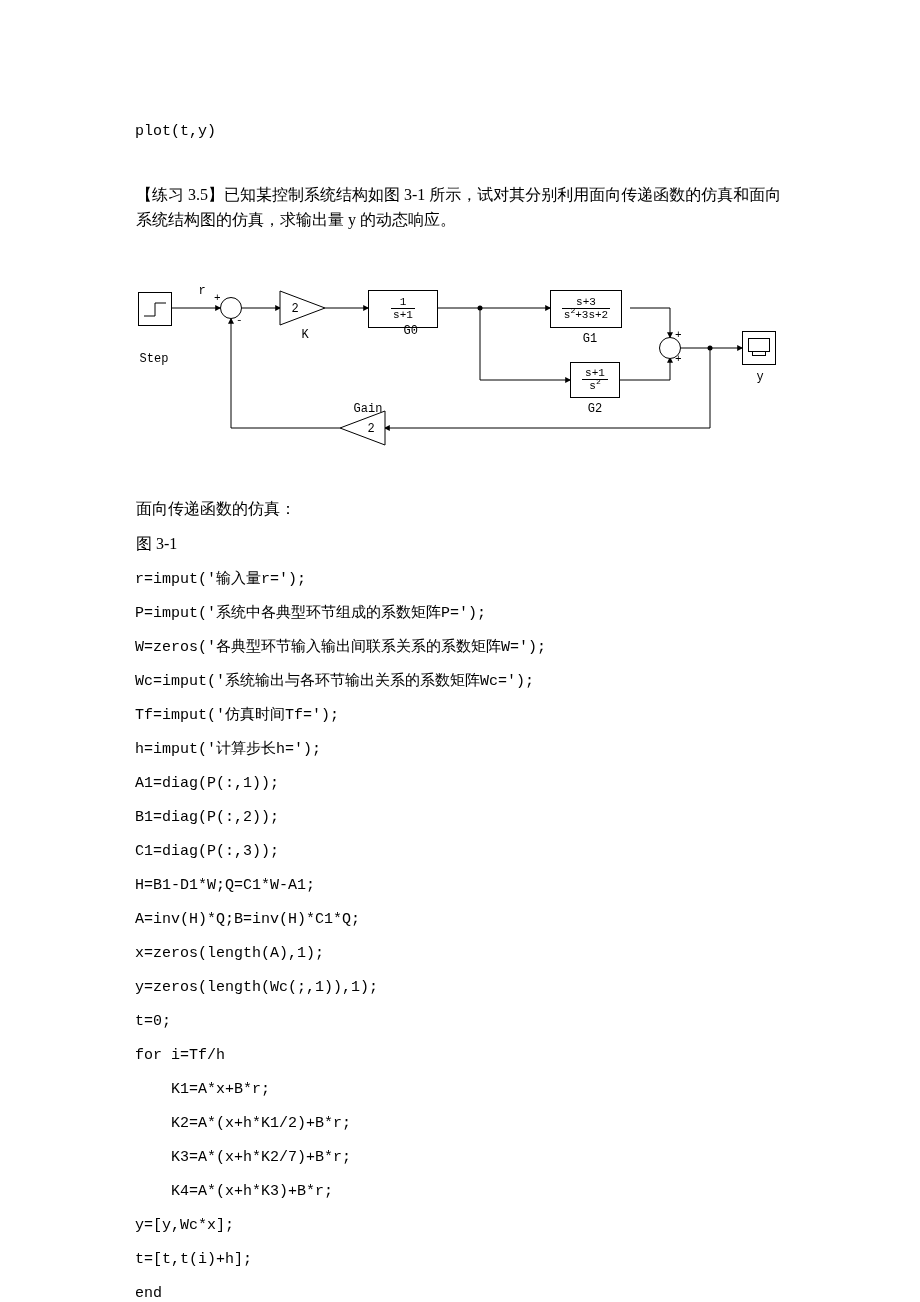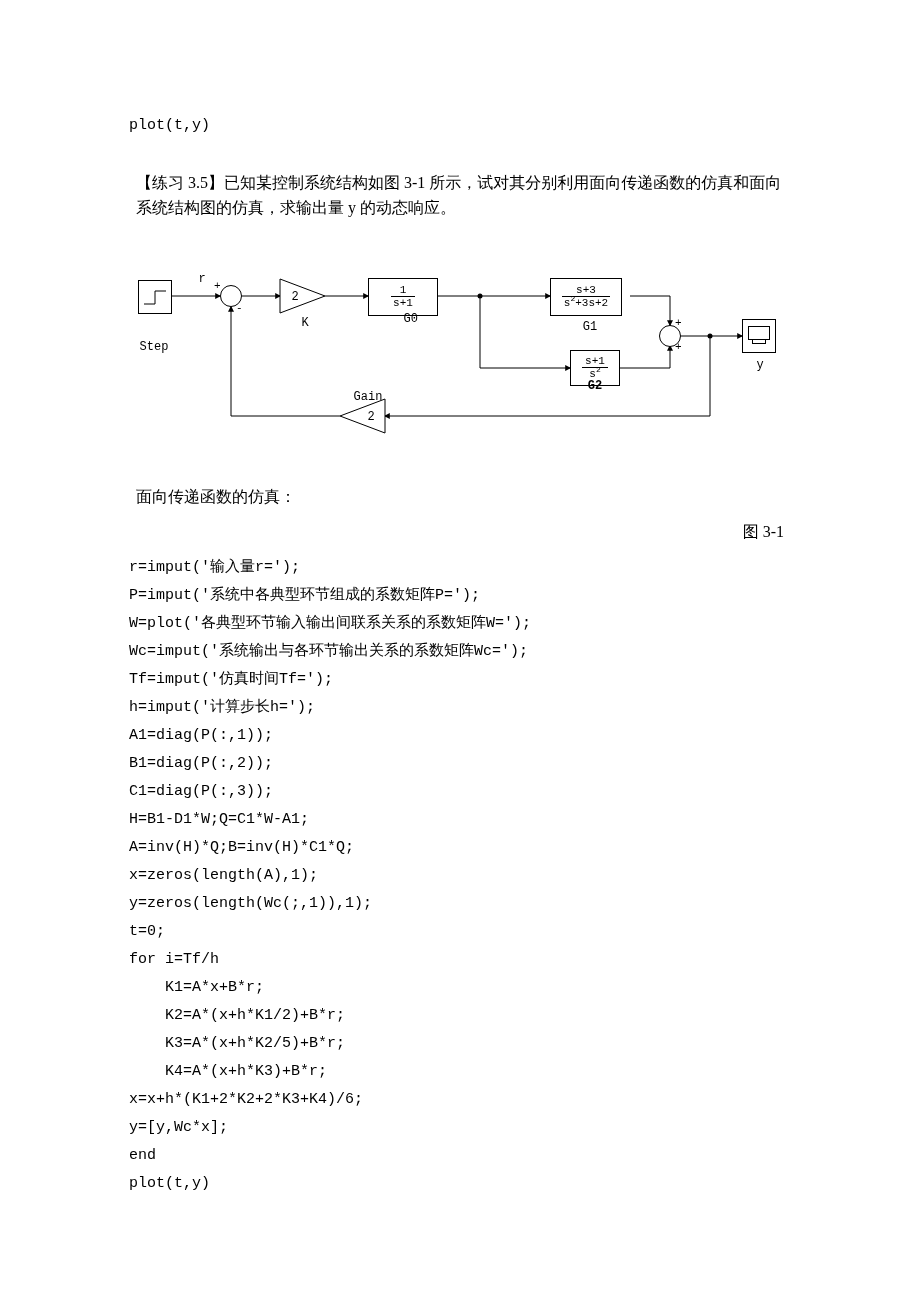--- a/index.html
+++ b/index.html
@@ -16,30 +16,30 @@
     min-height: 1302px;
     box-sizing: border-box;
     padding: 110px 125px 60px 125px;
     background: #fff;
   }
   .code {
     font-family: "Courier New", monospace;
     font-size: 15px;
     white-space: pre;
     line-height: 1.6;
-    margin: 4px;
+    margin: 10px;
   }
   .para {
     margin: 11px;
     line-height: 1.55;
   }
   .gap { height: 18px; }
   .gap-s { height: 10px; }
   .center {
-    text-align: right;
+    text-align: left;
   }
   .figcap {
     font-family: "SimSun", serif;
   }
 
   
   .diagram-wrap {
     width: 660px;
     margin: 14px auto 10px auto;
     position: relative;
@@ -189,21 +189,21 @@
         </span>
       </div>
       <div class="lbl" style="left:445px; top:62px; width:30px;">G1</div>
 
       <div class="blk" style="left:440px; top:94px; width:50px; height:36px;">
         <span class="frac">
           <span class="frac-num">s+1</span>
           <span class="frac-den"><span>s</span><span class="sup">2</span></span>
         </span>
       </div>
-      <div class="lbl" style="left:450px; top:121px; width:30px;font-weight:bold;">G2</div>
+      <div class="lbl" style="left:450px; top:132px; width:30px;">G2</div>
 
       <div class="circle" style="left:529px; top:69px; width:22px; height:22px;"></div>
       <div class="sumx" style="left:545px; top:62px;">+</div>
       <div class="sumx" style="left:545px; top:86px;">+</div>
 
       <div class="blk" style="left:612px; top:63px; width:34px; height:34px;">
         <div style="width:22px;height:14px;border:1px solid #000;margin-top:-2px;"></div>
         <div style="width:14px;height:4px;border:1px solid #000;border-top:none;"></div>
       </div>
       <div class="lbl" style="left:620px; top:100px; width:20px;">y</div>
@@ -216,36 +216,36 @@
 
   <div class="gap"></div>
 
   <p class="para">面向传递函数的仿真：</p>
 
   <p class="para center figcap">图 3-1</p>
 
   <div id="code-block">
       <p class="code">r=imput('输入量r=');</p>
       <p class="code">P=imput('系统中各典型环节组成的系数矩阵P=');</p>
-      <p class="code">W=plot('各典型环节输入输出间联系关系的系数矩阵W=');</p>
+      <p class="code">W=zeros('各典型环节输入输出间联系关系的系数矩阵W=');</p>
       <p class="code">Wc=imput('系统输出与各环节输出关系的系数矩阵Wc=');</p>
       <p class="code">Tf=imput('仿真时间Tf=');</p>
       <p class="code">h=imput('计算步长h=');</p>
       <p class="code">A1=diag(P(:,1));</p>
       <p class="code">B1=diag(P(:,2));</p>
       <p class="code">C1=diag(P(:,3));</p>
       <p class="code">H=B1-D1*W;Q=C1*W-A1;</p>
       <p class="code">A=inv(H)*Q;B=inv(H)*C1*Q;</p>
       <p class="code">x=zeros(length(A),1);</p>
       <p class="code">y=zeros(length(Wc(;,1)),1);</p>
       <p class="code">t=0;</p>
       <p class="code">for i=Tf/h</p>
       <p class="code">    K1=A*x+B*r;</p>
       <p class="code">    K2=A*(x+h*K1/2)+B*r;</p>
-      <p class="code">    K3=A*(x+h*K2/5)+B*r;</p>
+      <p class="code">    K3=A*(x+h*K2/7)+B*r;</p>
       <p class="code">    K4=A*(x+h*K3)+B*r;</p>
-      <p class="code">x=x+h*(K1+2*K2+2*K3+K4)/6;</p>
       <p class="code">y=[y,Wc*x];</p>
+      <p class="code">t=[t,t(i)+h];</p>
       <p class="code">end</p>
       <p class="code">plot(t,y)</p>
     </div>
 
 </div>
 
 </body></html>

